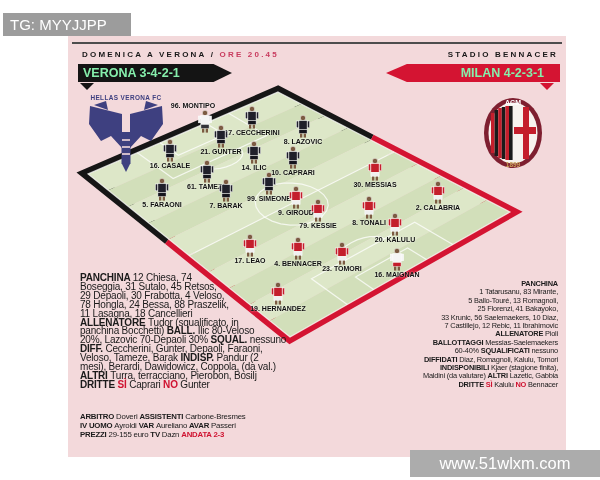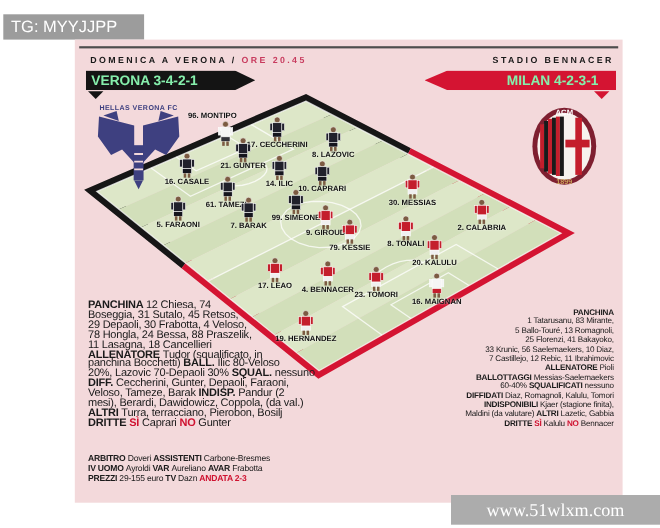--- a/index.html
+++ b/index.html
@@ -32,21 +32,21 @@
   .player .plabel{font-size:7px;font-weight:bold;color:#101010;line-height:8px;white-space:nowrap;
                   text-shadow:0 0 2px rgba(255,255,255,.85);}
   .panel{position:absolute;color:#1a1a1a;z-index:6;}
   .panel .line{white-space:nowrap;}
   .panel.left{left:12px;top:238px;font-size:10px;line-height:8.9px;letter-spacing:-0.2px;}
   .panel.right{right:8px;top:244px;font-size:7.4px;line-height:8.4px;text-align:right;letter-spacing:-0.2px;}
   .panel.refs{left:12px;top:376px;font-size:7.8px;line-height:9px;letter-spacing:-0.2px;}
   .panel .b{font-weight:bold;}
   .panel .r{font-weight:bold;color:#cf1230;}
   .watermark{position:absolute;left:410px;top:450px;width:190px;height:27px;background:#acacac;
-             color:#fff;font-size:16.5px;line-height:27px;text-align:center;z-index:9;font-family:Liberation Serif, serif;}
+             color:#fff;font-size:16.5px;line-height:27px;text-align:center;z-index:9;}
 </style>
 </head>
 <body>
 
 <div class="tg-box">TG: MYYJJPP</div>
 
 <div class="sheet">
   <div class="hairline"></div>
 
   <div class="kickoff"><span>DOMENICA A VERONA / </span><span class="time">ORE 20.45</span></div>
@@ -413,18 +413,18 @@
       <div class="line"><span class="b">ALLENATORE </span><span>Pioli</span></div>
       <div class="line"><span class="b">BALLOTTAGGI </span><span>Messias-Saelemaekers</span></div>
       <div class="line"><span>60-40% </span><span class="b">SQUALIFICATI </span><span>nessuno</span></div>
       <div class="line"><span class="b">DIFFIDATI </span><span>Diaz, Romagnoli, Kalulu, Tomori</span></div>
       <div class="line"><span class="b">INDISPONIBILI </span><span>Kjaer (stagione finita),</span></div>
       <div class="line"><span>Maldini (da valutare) </span><span class="b">ALTRI </span><span>Lazetic, Gabbia</span></div>
       <div class="line"><span class="b">DRITTE </span><span class="r">SÌ </span><span>Kalulu </span><span class="r">NO </span><span>Bennacer</span></div>
     </div>
   <div class="panel refs" id="panel-refs">
       <div class="line"><span class="b">ARBITRO </span><span>Doveri </span><span class="b">ASSISTENTI </span><span>Carbone-Bresmes</span></div>
-      <div class="line"><span class="b">IV UOMO </span><span>Ayroldi </span><span class="b">VAR </span><span>Aureliano </span><span class="b">AVAR </span><span>Frabotta</span></div>
+      <div class="line"><span class="b">IV UOMO </span><span>Ayroldi </span><span class="b">VAR </span><span>Aureliano </span><span class="b">AVAR </span><span>Passeri</span></div>
       <div class="line"><span class="b">PREZZI </span><span>29-155 euro </span><span class="b">TV </span><span>Dazn </span><span class="r">ANDATA 2-3</span></div>
     </div>
 </div>
 
 <div class="watermark">www.51wlxm.com</div>
 
 </body></html>

